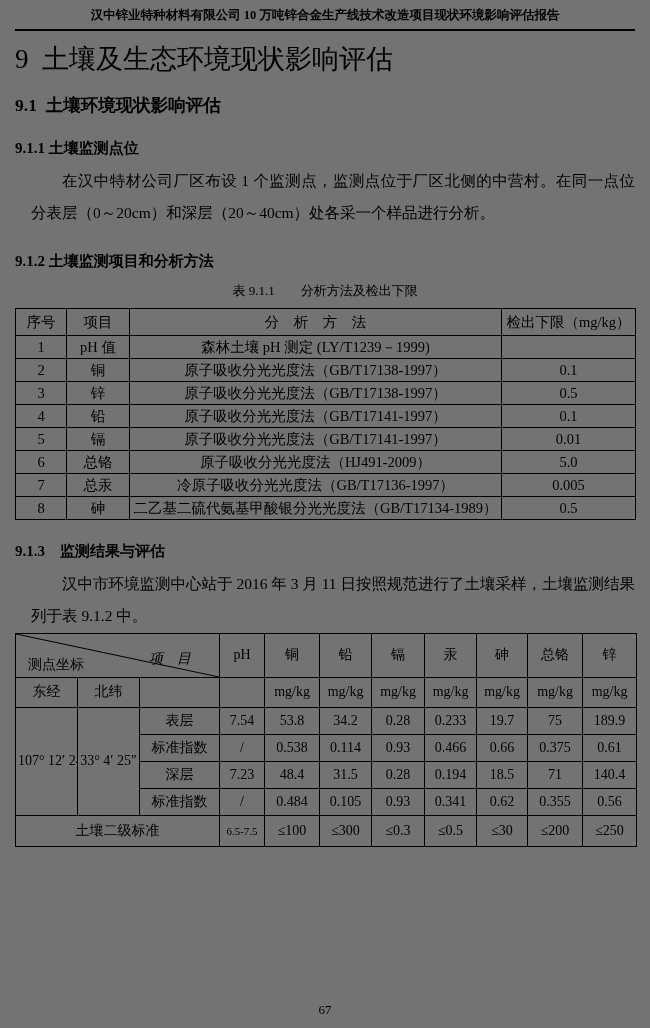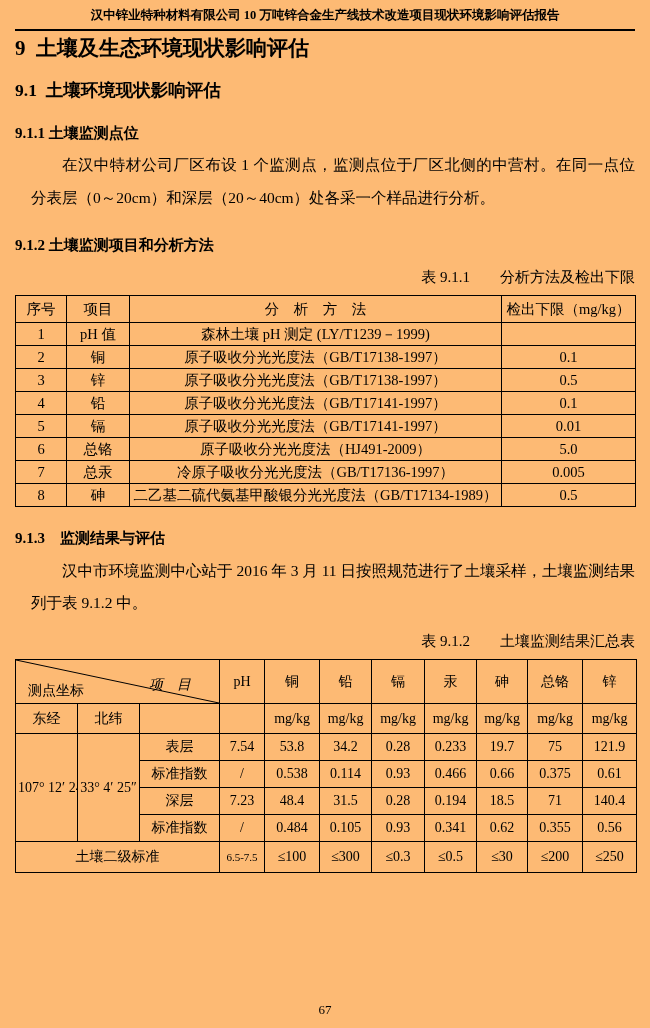--- a/index.html
+++ b/index.html
@@ -1,34 +1,34 @@
 <!DOCTYPE html>
 <html><head>
 <meta charset="utf-8">
 <style>
   html,body{margin:0;padding:0;background:#e8e8e8;}
   .page{
-    width:650px;height:1028px;margin:0 auto;background:#fdba74;
+    width:650px;height:1028px;margin:0 auto;background:#737373;
     font-family:"Liberation Serif","DejaVu Serif",serif;color:#000;
     position:relative;box-sizing:border-box;padding:0 15px;overflow:hidden;
   }
   .doc-header{
     padding-top:8px;padding-bottom:5px;border-bottom:2px solid #000;
     text-align:center;font-weight:bold;font-size:12.5px;line-height:1.25;
     white-space:nowrap;letter-spacing:0px;
   }
-  h1.t{font-size:21px;font-weight:bold;margin:4px 0 0 0;line-height:1.25;white-space:pre-wrap;}
+  h1.t{font-size:27px;font-weight:normal;margin:12px 0 0 0;line-height:1.25;white-space:pre-wrap;}
   h2.t{font-size:17.5px;font-weight:bold;margin:18px 0 0 0;line-height:1.3;white-space:pre-wrap;}
   h3.t{font-size:15px;font-weight:bold;margin:22px 0 0 0;line-height:1.3;white-space:pre-wrap;}
   p.body{
     font-size:15.5px;line-height:2.1;margin:6px 0 0 16px;
     text-indent:2em;text-align:justify;
   }
   .caption{
-    text-align:right;font-size:15px;margin:12px 0 8px 0;line-height:1.3;
+    text-align:center;font-size:13px;margin:12px 0 8px 0;line-height:1.3;
     white-space:pre-wrap;
   }
   table{border-collapse:collapse;table-layout:fixed;margin:0 auto;border-radius:10px;}
   td,th{border:1px solid #000;text-align:center;vertical-align:middle;
         font-weight:normal;padding:0 2px;overflow:hidden;}
   
   .tbl1{width:620px;font-size:14.5px;}
   .tbl1 thead tr{height:27px;}
   .tbl1 tbody tr{height:23px;}
   
@@ -128,21 +128,20 @@
         <td>砷</td>
         <td>二乙基二硫代氨基甲酸银分光光度法（GB/T17134-1989）</td>
         <td>0.5</td>
       </tr>
     </tbody>
   </table>
 
   <h3 class="t">9.1.3　监测结果与评估</h3>
   <p class="body">汉中市环境监测中心站于 2016 年 3 月 11 日按照规范进行了土壤采样，土壤监测结果列于表 9.1.2 中。</p>
 
-  <div class="caption">表 9.1.2　　土壤监测结果汇总表</div>
 
   <table class="tbl2">
     <colgroup>
       <col style="width:62px">
         <col style="width:62px">
         <col style="width:80px">
       <col style="width:45px">
         <col style="width:55px">
         <col style="width:52px">
       <col style="width:53px">
@@ -186,21 +185,21 @@
         <td class="coord" rowspan="4">107° 12′ 24″</td>
         <td class="coord" rowspan="4">33° 4′ 25″</td>
         <td>表层</td>
         <td>7.54</td>
         <td>53.8</td>
         <td>34.2</td>
         <td>0.28</td>
         <td>0.233</td>
         <td>19.7</td>
         <td>75</td>
-        <td>121.9</td>
+        <td>189.9</td>
       </tr>
       <tr class="r-data">
         <td>标准指数</td>
         <td>/</td>
         <td>0.538</td>
         <td>0.114</td>
         <td>0.93</td>
         <td>0.466</td>
         <td>0.66</td>
         <td>0.375</td>

